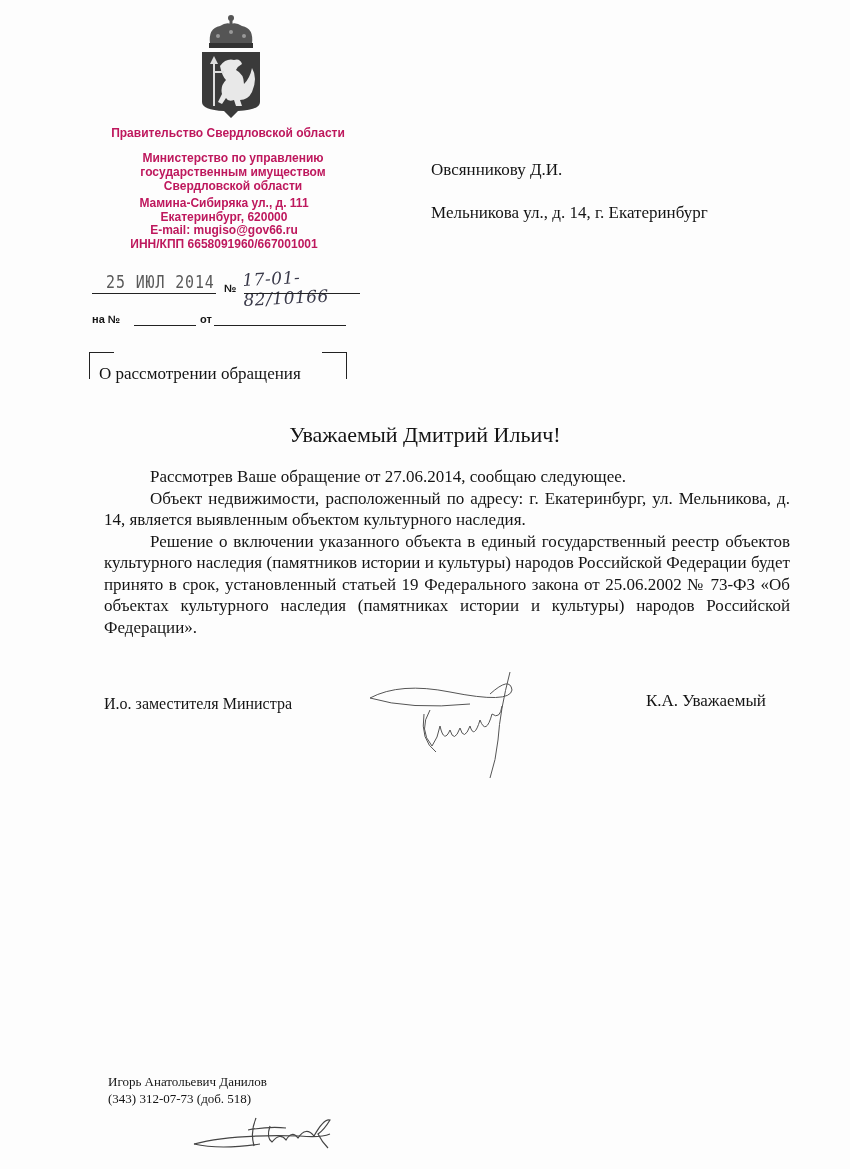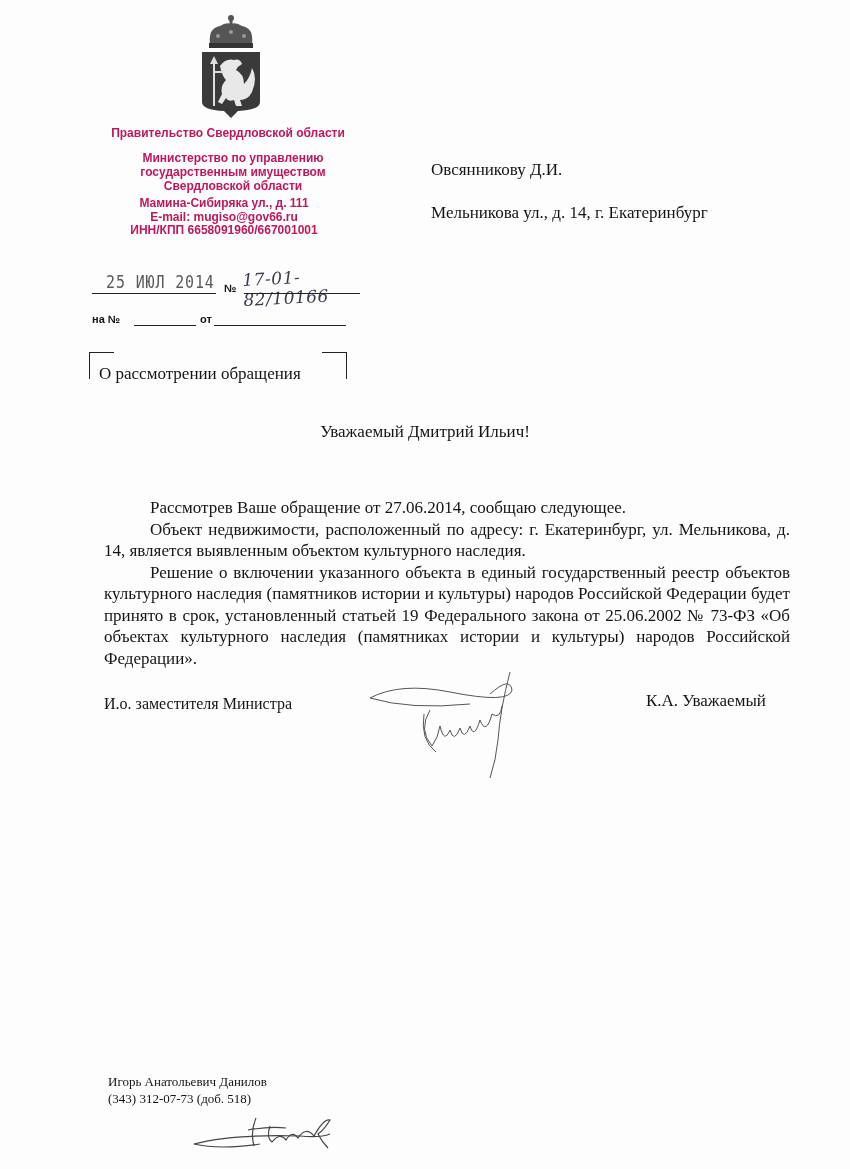--- a/index.html
+++ b/index.html
@@ -40,23 +40,23 @@
     .br-tl { position: absolute; left: 0; top: 0; width: 24px; height: 26px; border-left: 1px solid #222; border-top: 1px solid #222; }
     .br-tr { position: absolute; right: 0; top: 0; width: 24px; height: 26px; border-right: 1px solid #222; border-top: 1px solid #222; }
     .subject-text { position: absolute; left: 10px; top: 12px; font-size: 17px; white-space: nowrap; }
 
     
     .addressee { position: absolute; left: 431px; top: 160px; font-size: 17px; }
     .addr-name { position: absolute; left: 0; top: 0; white-space: nowrap; }
     .addr-street { position: absolute; left: 0; top: 43px; white-space: nowrap; }
 
     
-    .salutation { position: absolute; left: 0; width: 850px; top: 422px; text-align: center; font-size: 17px; }
+    .salutation { position: absolute; left: 0; width: 850px; top: 422px; text-align: center; font-size: 22px; }
     .body-text {
-      position: absolute; left: 104px; top: 466px; width: 686px; font-size: 17px; line-height: 21.5px; text-align: justify; margin-top: 31px;
+      position: absolute; left: 104px; top: 466px; width: 686px; font-size: 17px; line-height: 21.5px; text-align: justify;
     }
     .body-text p { margin: 0; text-indent: 46px; }
 
     
     .sig-title { position: absolute; left: 104px; top: 695px; font-size: 16px; white-space: nowrap; }
     .sig-name { position: absolute; left: 646px; top: 691px; font-size: 17px; white-space: nowrap; }
     .signature { position: absolute; left: 360px; top: 670px; width: 180px; height: 110px; }
 
     
     .executor { position: absolute; left: 108px; top: 1073px; font-size: 13px; line-height: 17px; }
@@ -91,20 +91,21 @@
 <div class="lh lh-gov sans">Правительство Свердловской области</div>
 
 <div class="lh lh-min sans">
   <div>Министерство по управлению</div>
   <div>государственным имуществом</div>
   <div>Свердловской области</div>
 </div>
 
 <div class="lh lh-addr sans">
   <div>Мамина-Сибиряка ул., д. 111</div>
+  <div>Екатеринбург, 620000</div>
   <div>E-mail: mugiso@gov66.ru</div>
   <div>ИНН/КПП 6658091960/667001001</div>
 </div>
 
 <div class="stamp-row sans">
   <span class="stamp-date">25 ИЮЛ 2014</span>
   <div class="stamp-line1"></div>
   <span class="num-label">№</span>
   <span class="reg-number">17-01-82/10166</span>
   <div class="stamp-line2"></div>

